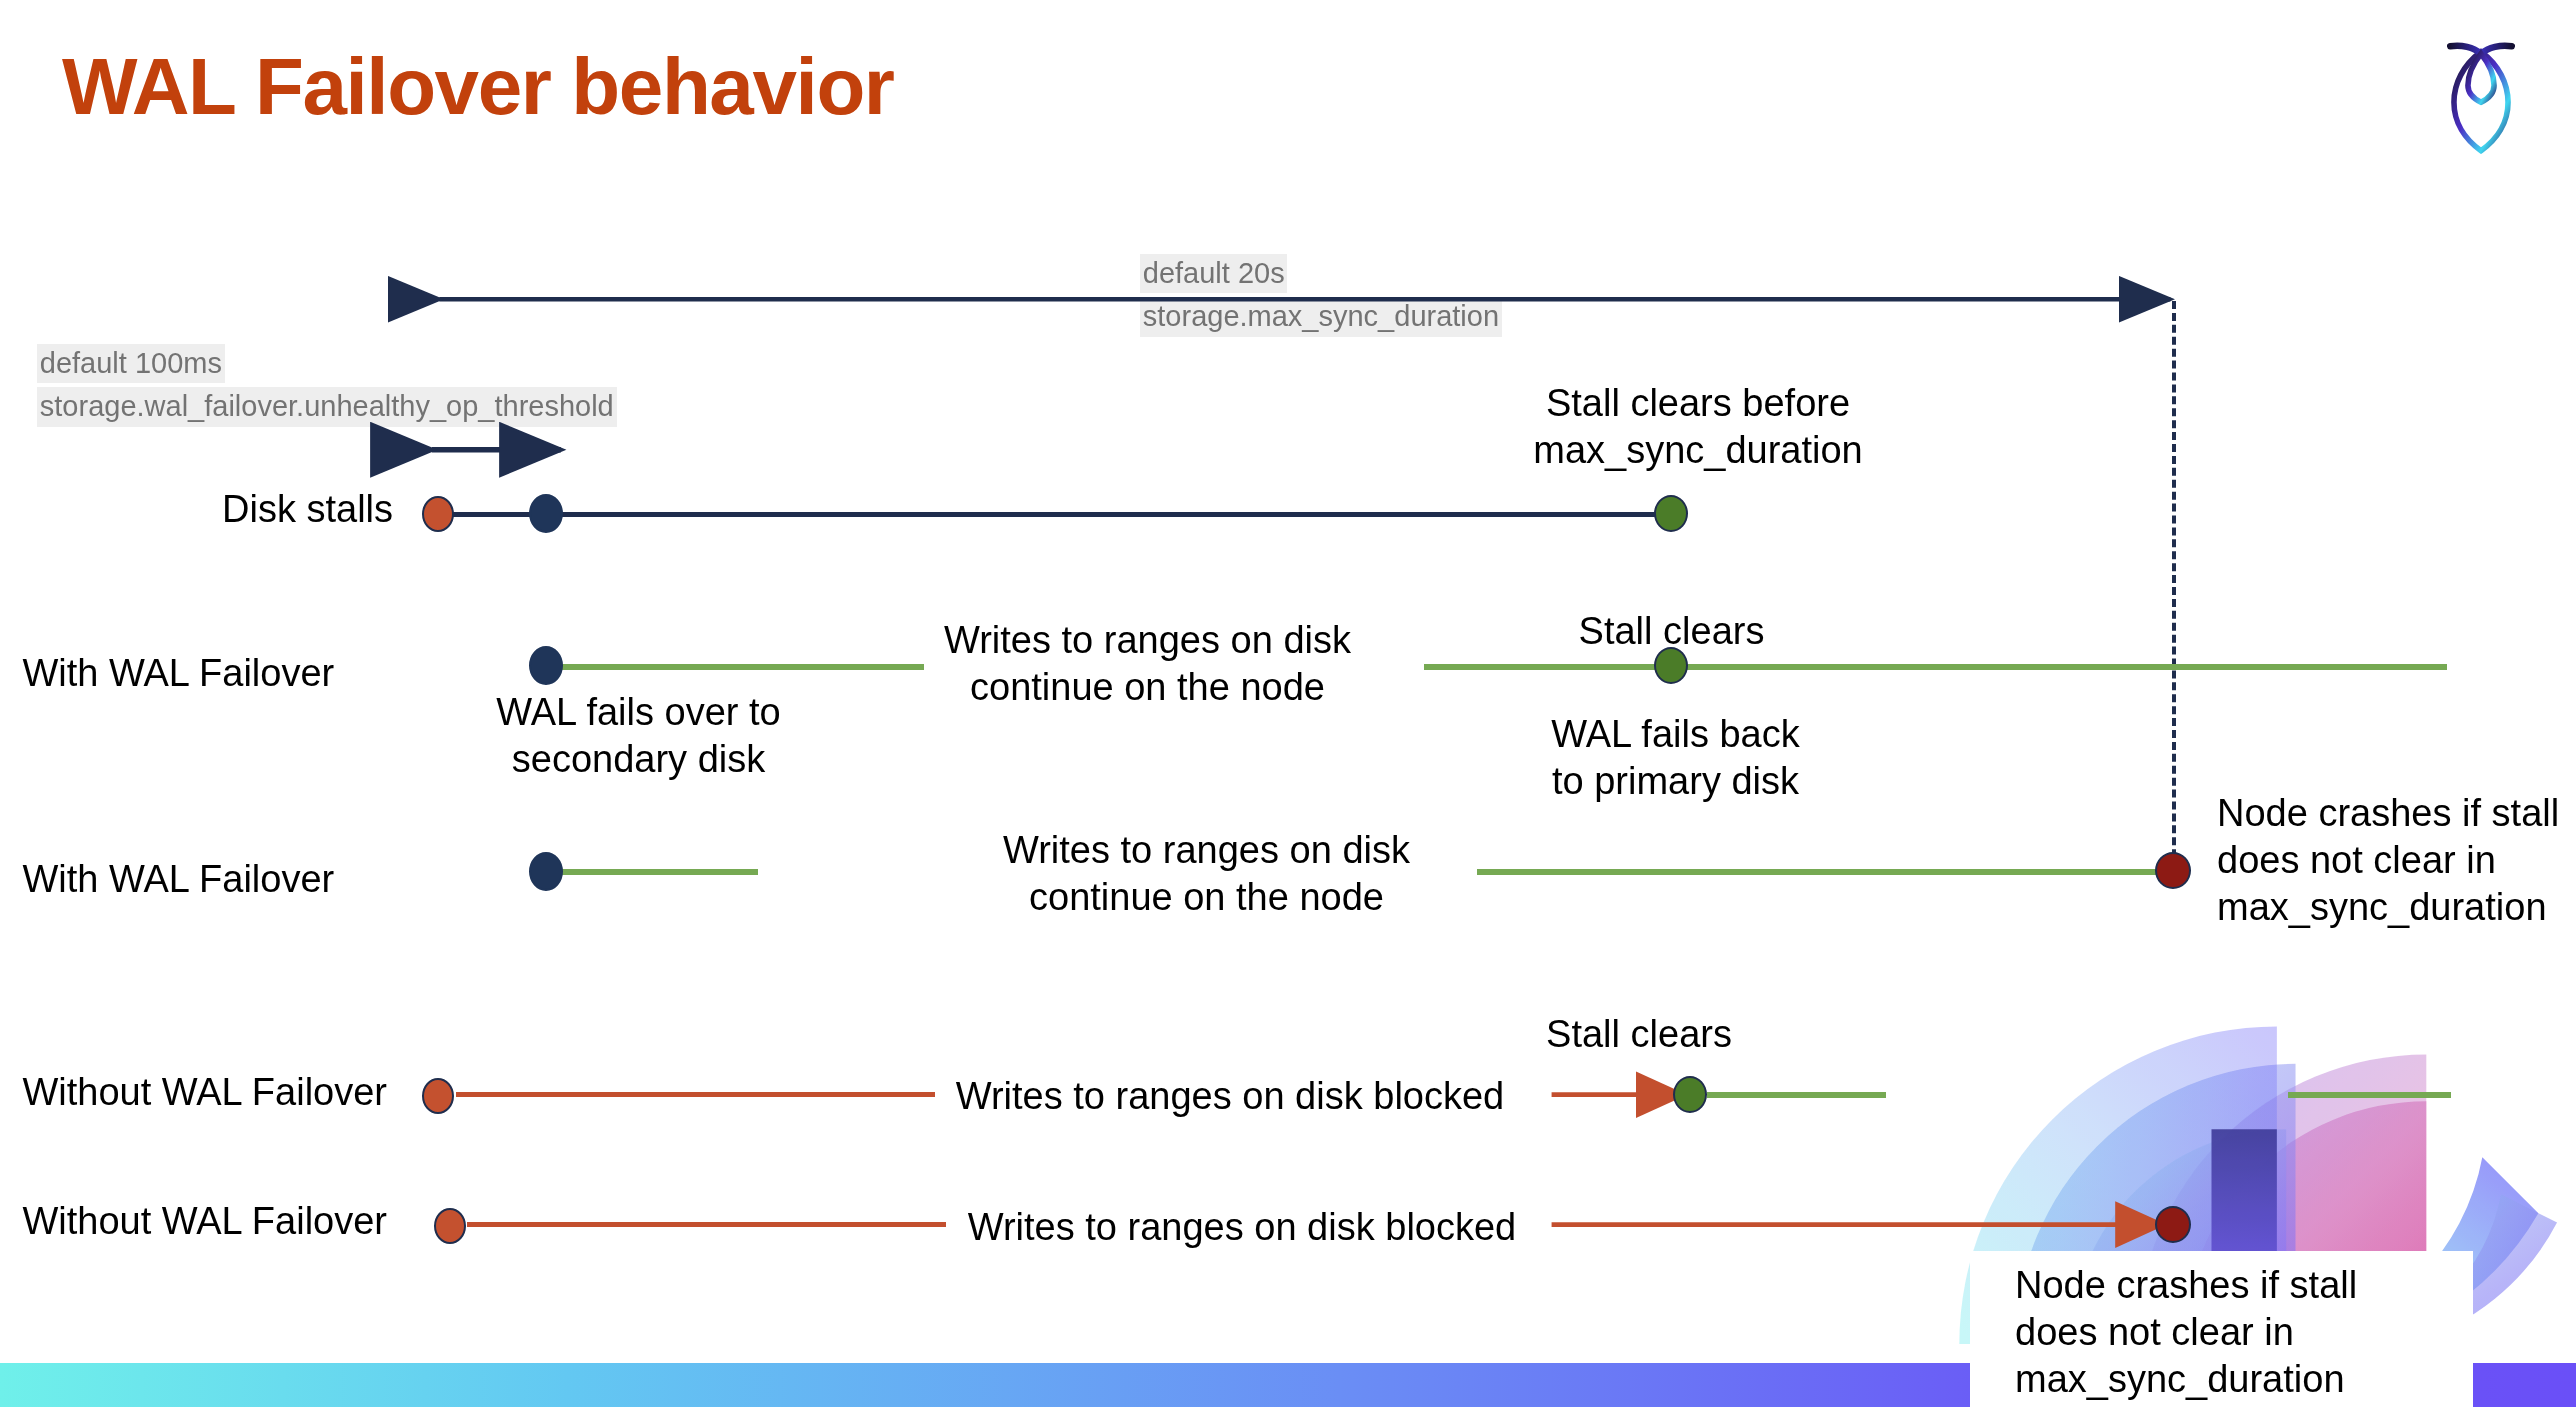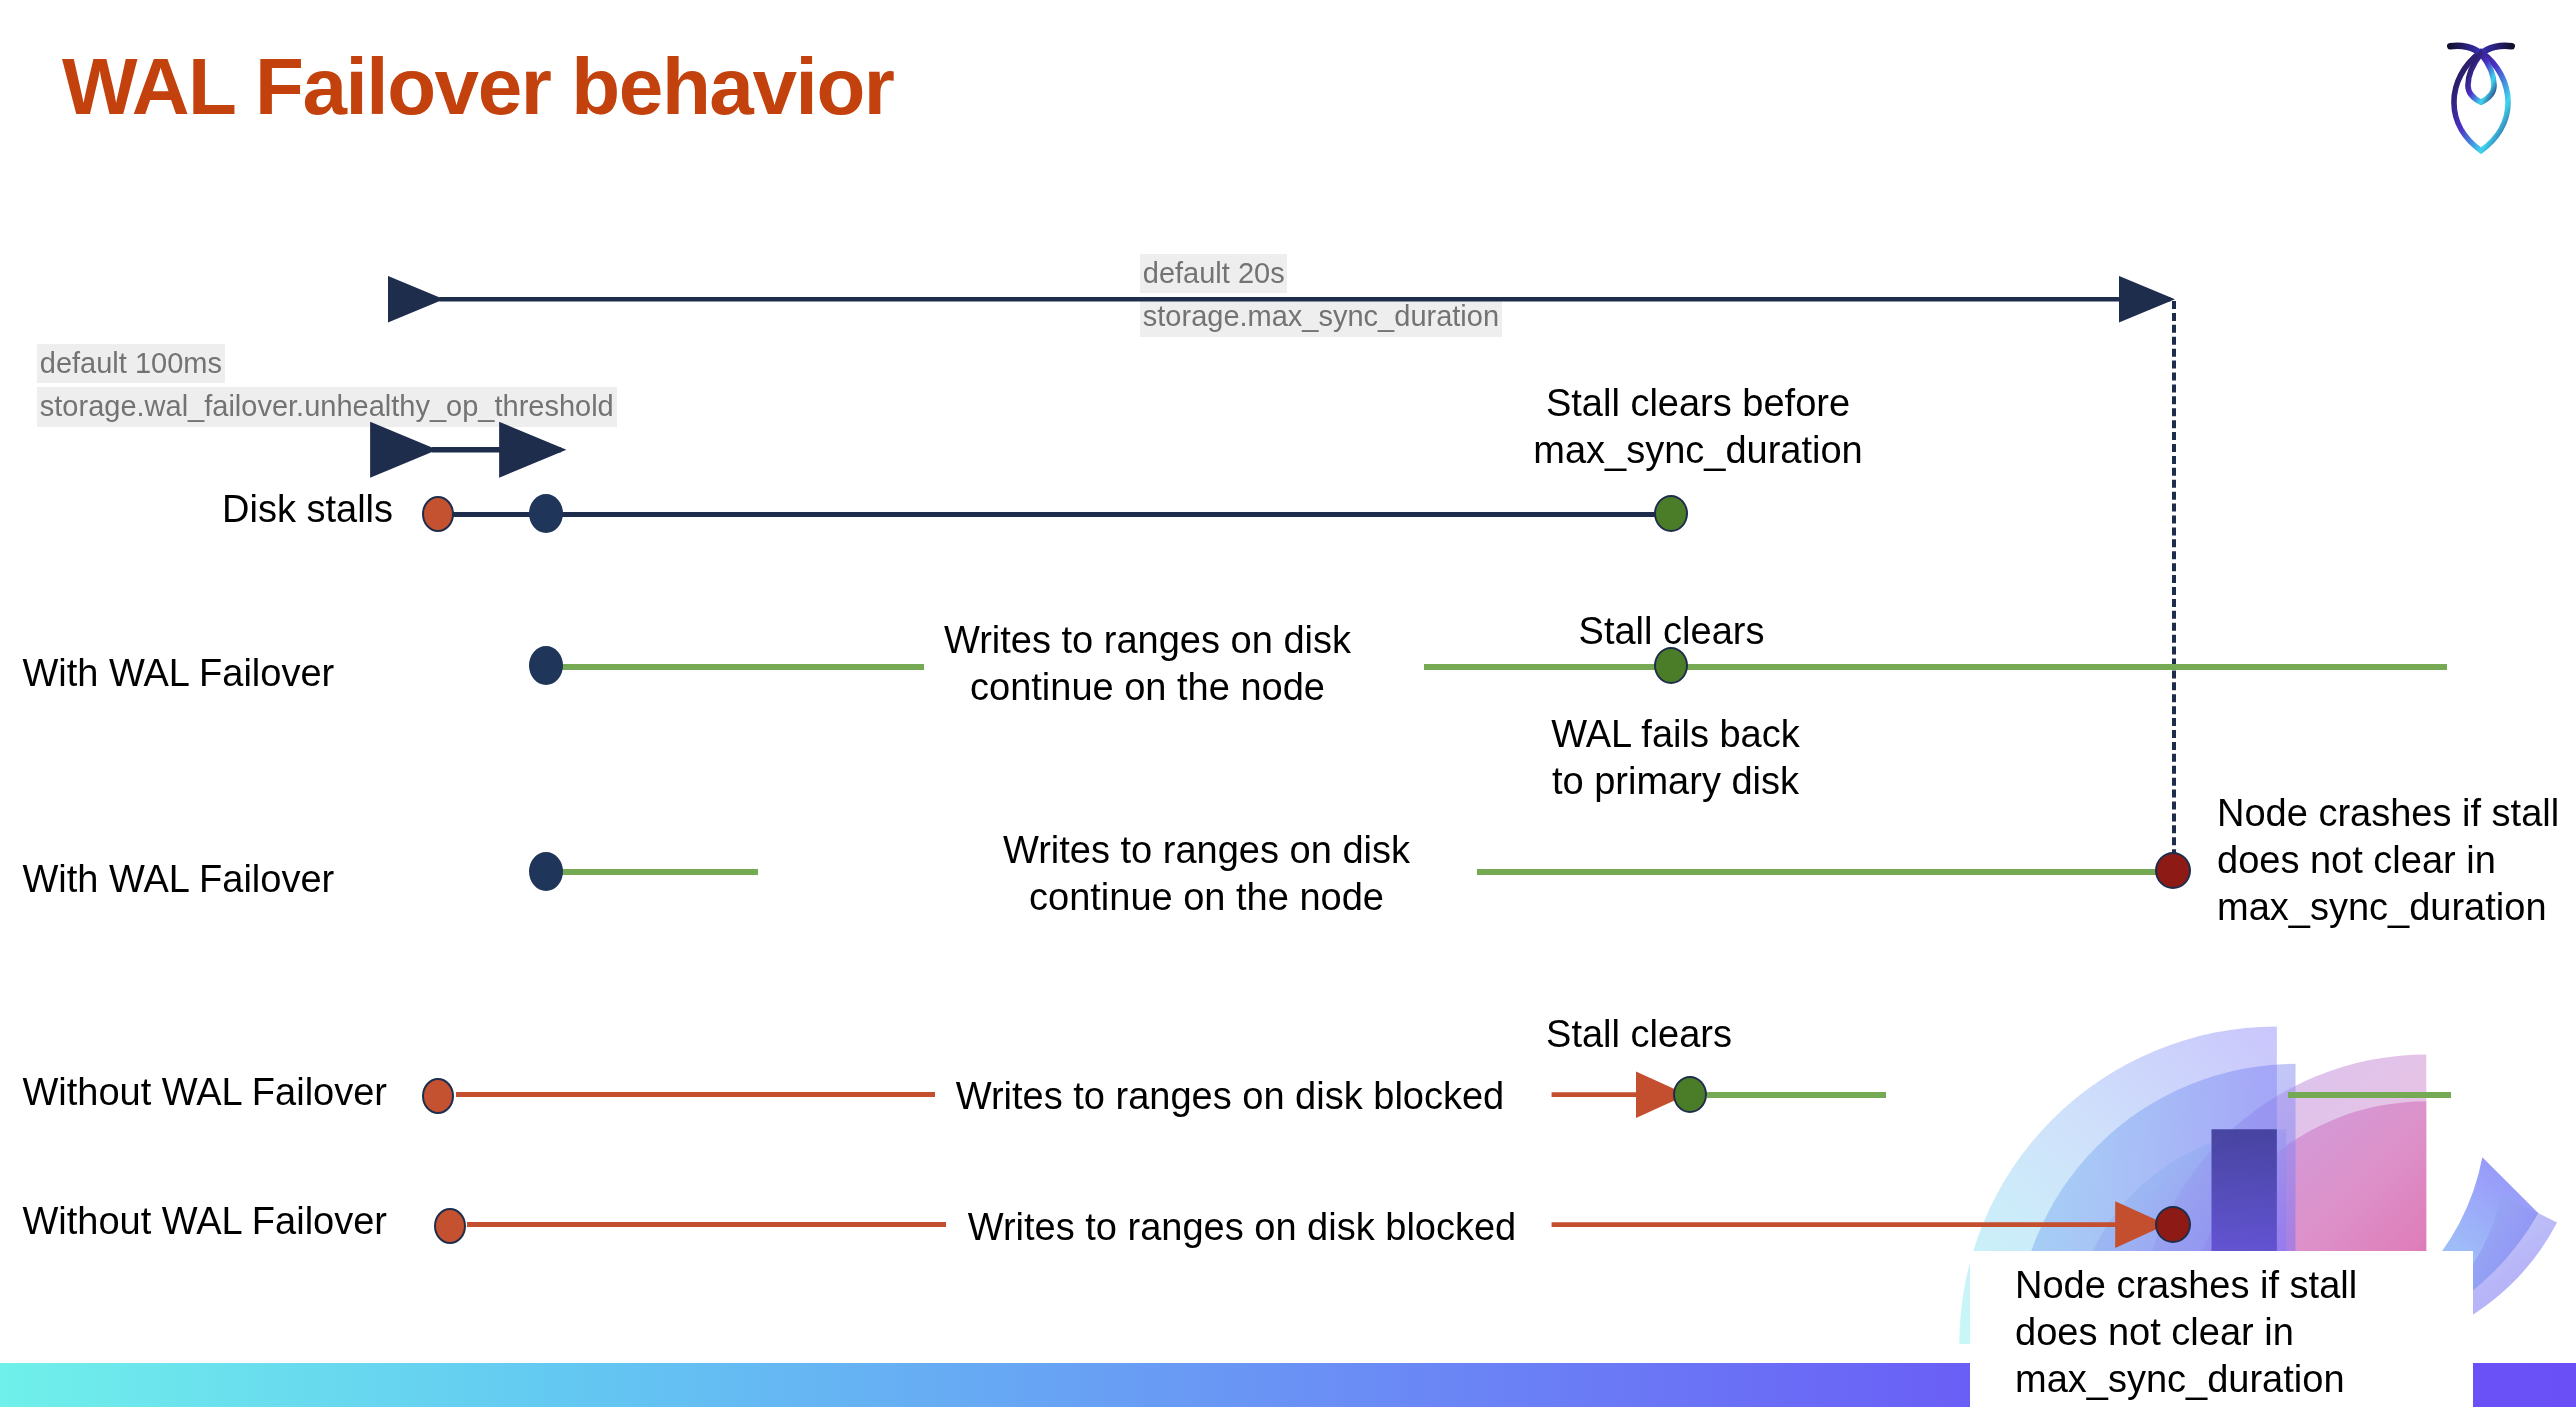--- a/index.html
+++ b/index.html
@@ -256,20 +256,22 @@
   <div class="note" style="left:1524px; top:380px; width:348px;">Stall clears before
 max_sync_duration</div>
 
   <div class="row-label" style="left:22.4px; top:652px;">With WAL Failover</div>
 
   <div class="seg green" style="left:550px; top:664px; width:374px; border-top-width:6.5px;"></div>
   <div class="seg green" style="left:1424px; top:664px; width:1023px; border-top-width:6.5px;"></div>
   <div class="dot navy" style="left:529px; top:646px; width:34px; height:39px;"></div>
   <div class="dot green" style="left:1654px; top:647px; width:34px; height:37px;"></div>
 
+  <div class="note" style="left:471px; top:689px; width:335px;">WAL fails over to
+secondary disk</div>
   <div class="note" style="left:937px; top:617px; width:421px;">Writes to ranges on disk
 continue on the node</div>
   <div class="note" style="left:1533px; top:608px; width:277px;">Stall clears</div>
   <div class="note" style="left:1522px; top:687px; width:307px;margin-top:24px;">WAL fails  back
 to primary disk</div>
 
   <div class="row-label" style="left:22.4px; top:858px;">With WAL Failover</div>
 
   <div class="seg green" style="left:550px; top:869px; width:208px; border-top-width:6.5px;"></div>
   <div class="seg green" style="left:1477px; top:869px; width:690px; border-top-width:6.5px;"></div>

